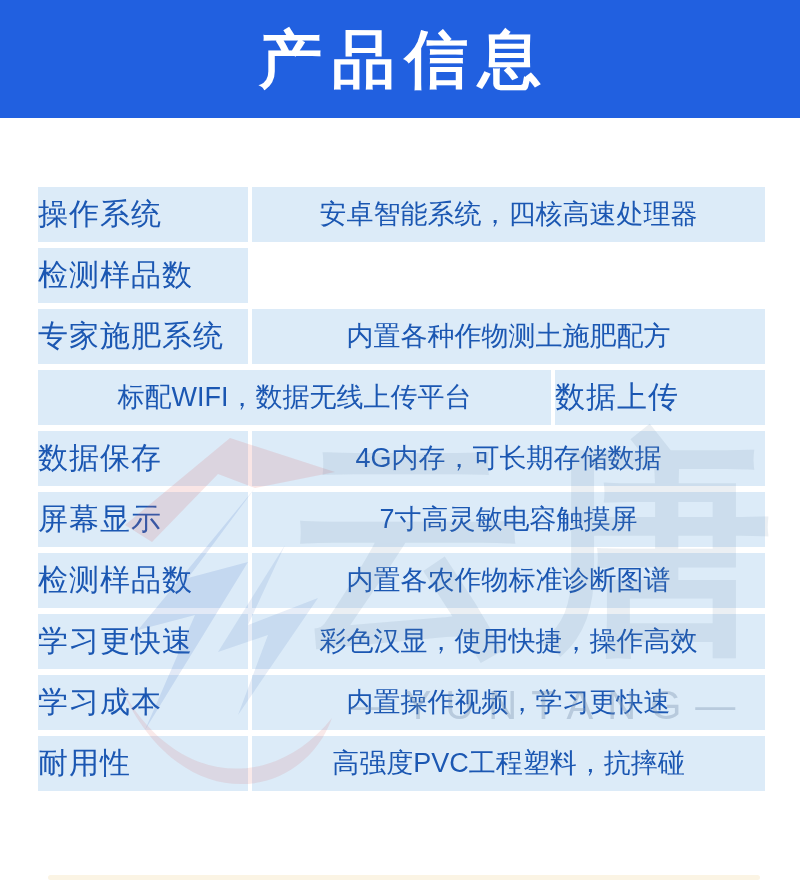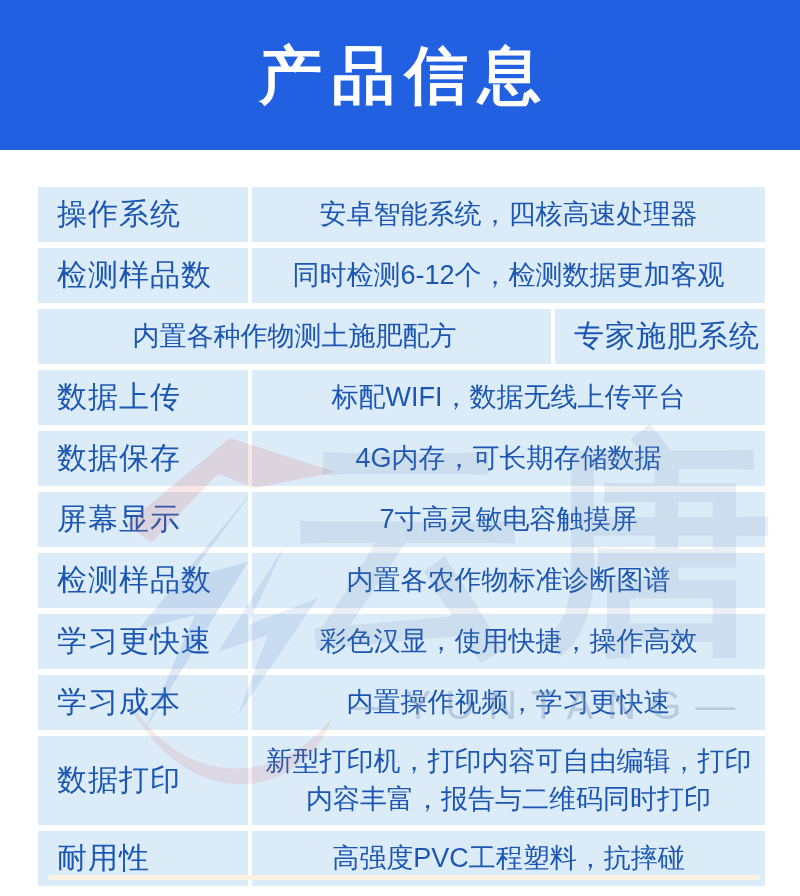--- a/index.html
+++ b/index.html
@@ -10,21 +10,21 @@
   }
   *{margin:0;padding:0;box-sizing:border-box;}
   html,body{width:800px;height:896px;}
   body{
     position:relative;
     background:#ffffff;
     font-family:"Liberation Sans","DejaVu Sans",sans-serif;
     overflow:hidden;
   }
   .header{
-    position:absolute;left:0;top:0;width:800px;height:150px;
+    position:absolute;left:0;top:0;width:800px;height:118px;
     background:var(--header-bg);
     display:flex;align-items:center;justify-content:center;
   }
   .header h1{
     color:#ffffff;font-size:63px;font-weight:700;
     letter-spacing:10px;text-indent:10px;
     line-height:1;
   }
   .spec-table{
     position:absolute;left:38px;top:187px;width:727px;
@@ -32,21 +32,20 @@
   }
   .spec-row{display:flex;gap:4px;}
   .cell{
     background:var(--row-bg);
     color:var(--cell-text);
     display:flex;align-items:center;
     min-height:55px;
   }
   .label-cell{
     width:210px;flex:0 0 210px;
-    padding-left:19px;
     font-size:30px;font-weight:500;
     letter-spacing:1px;
   }
   .value-cell{
     flex:1;
     justify-content:center;text-align:center;
     padding:6px 6px;
     font-size:27px;font-weight:500;
     line-height:1.42;
   }
@@ -90,40 +89,37 @@
     </div>
     <div class="cell value-cell">
       <span>安卓智能系统，四核高速处理器</span>
     </div>
   </div>
 
   <div class="spec-row">
     <div class="cell label-cell">
       <span>检测样品数</span>
     </div>
+  </div>
+
+  <div class="spec-row">
+    <div class="cell label-cell">
+      <span>专家施肥系统</span>
+    </div>
     <div class="cell value-cell">
-      <span>同时检测6-12个，检测数据更加客观</span>
+      <span>内置各种作物测土施肥配方</span>
     </div>
   </div>
 
   <div class="spec-row">
     <div class="cell value-cell">
-      <span>内置各种作物测土施肥配方</span>
+      <span>标配WIFI，数据无线上传平台</span>
     </div>
     <div class="cell label-cell">
-      <span>专家施肥系统</span>
-    </div>
-  </div>
-
-  <div class="spec-row">
-    <div class="cell label-cell">
       <span>数据上传</span>
-    </div>
-    <div class="cell value-cell">
-      <span>标配WIFI，数据无线上传平台</span>
     </div>
   </div>
 
   <div class="spec-row">
     <div class="cell label-cell">
       <span>数据保存</span>
     </div>
     <div class="cell value-cell">
       <span>4G内存，可长期存储数据</span>
     </div>
@@ -158,28 +154,20 @@
 
   <div class="spec-row">
     <div class="cell label-cell">
       <span>学习成本</span>
     </div>
     <div class="cell value-cell">
       <span>内置操作视频，学习更快速</span>
     </div>
   </div>
 
-  <div class="spec-row">
-    <div class="cell label-cell">
-      <span>数据打印</span>
-    </div>
-    <div class="cell value-cell">
-      <span>新型打印机，打印内容可自由编辑，打印内容丰富，报告与二维码同时打印</span>
-    </div>
-  </div>
 
   <div class="spec-row">
     <div class="cell label-cell">
       <span>耐用性</span>
     </div>
     <div class="cell value-cell">
       <span>高强度PVC工程塑料，抗摔碰</span>
     </div>
   </div>
 </div>

